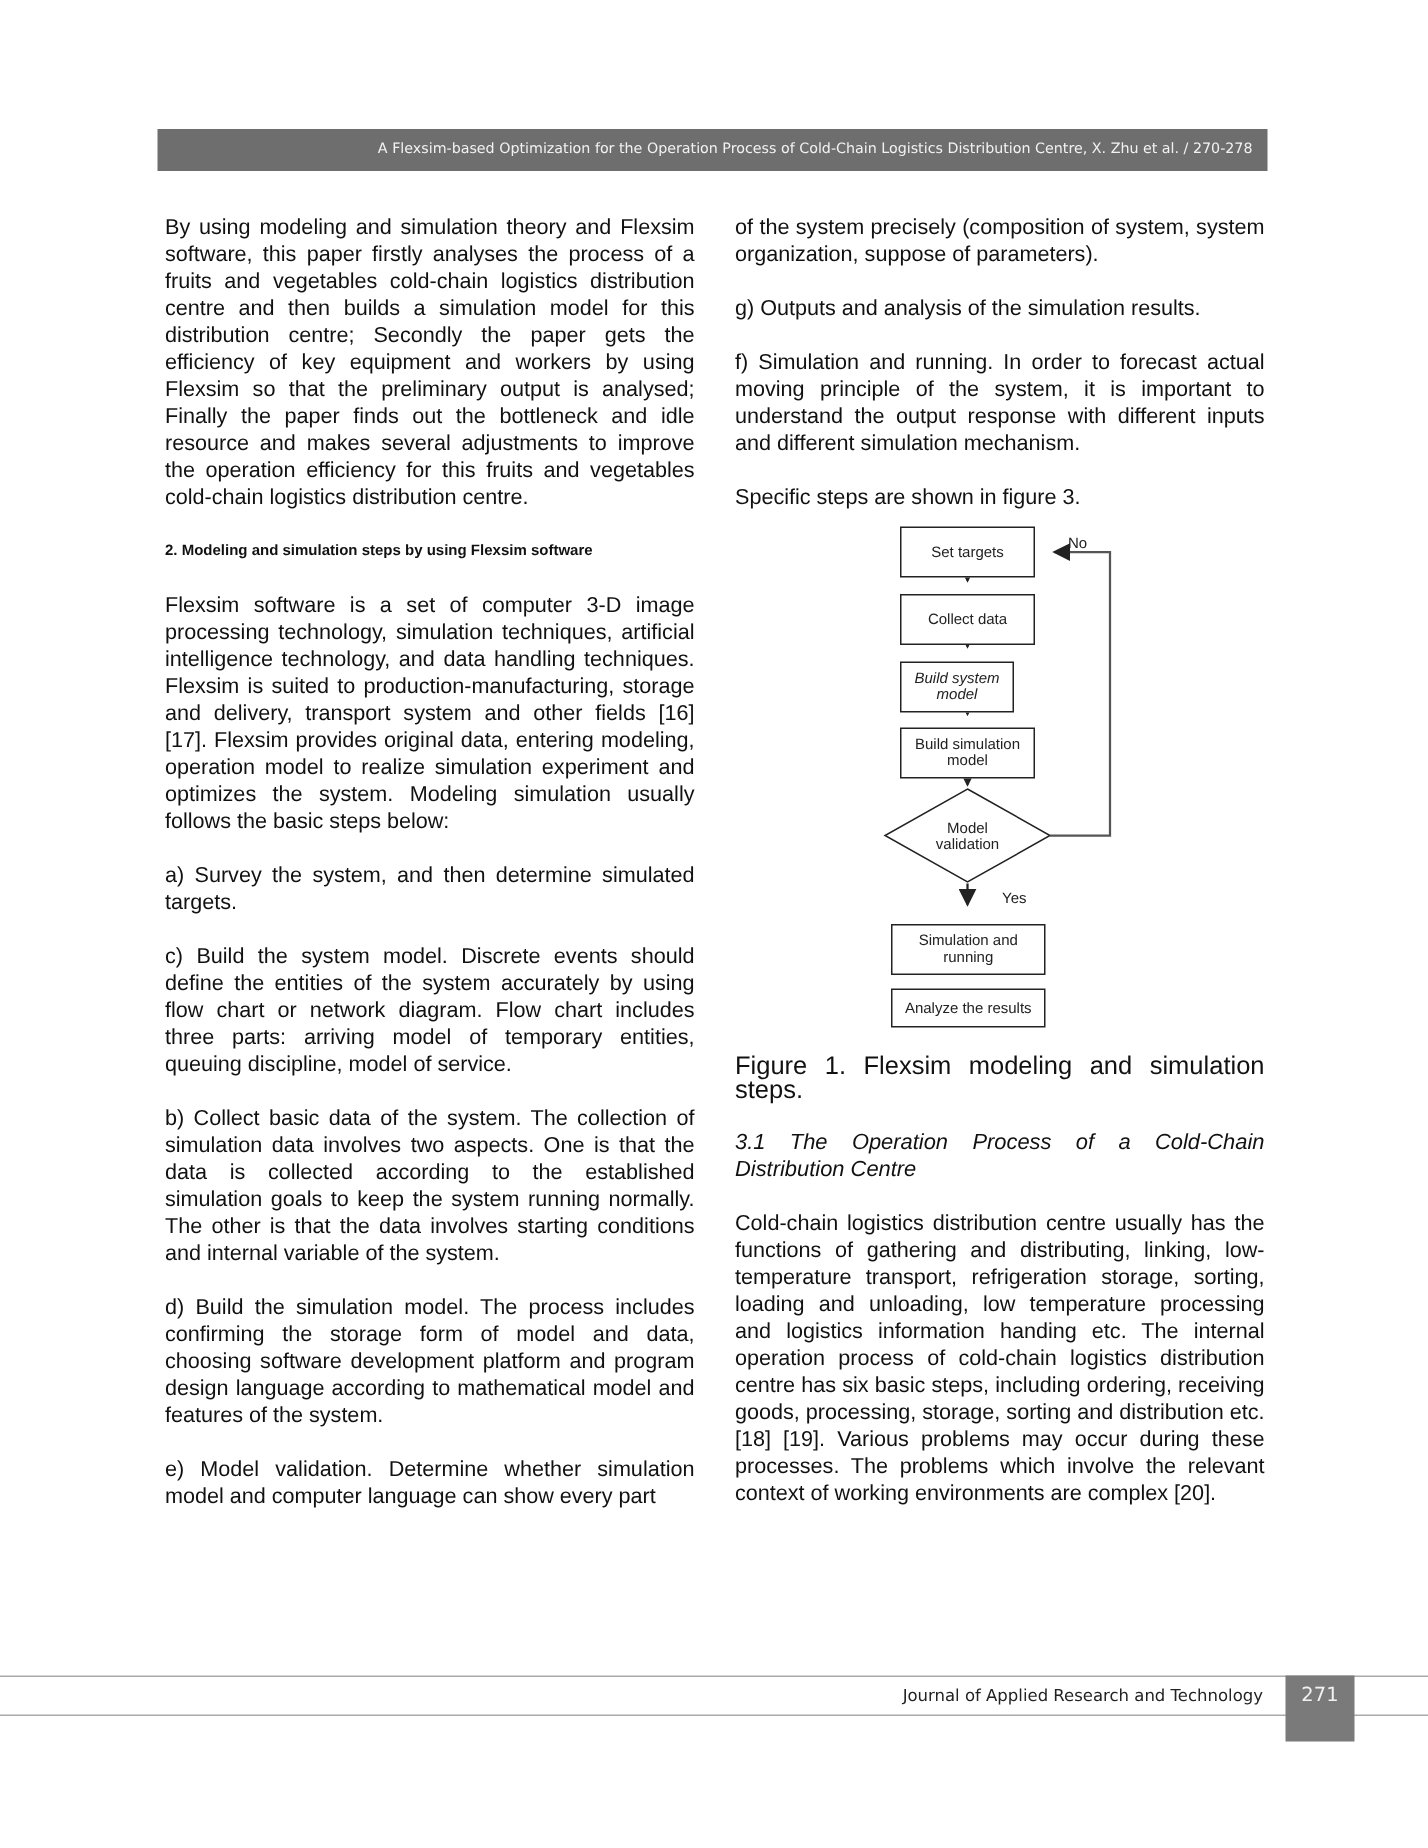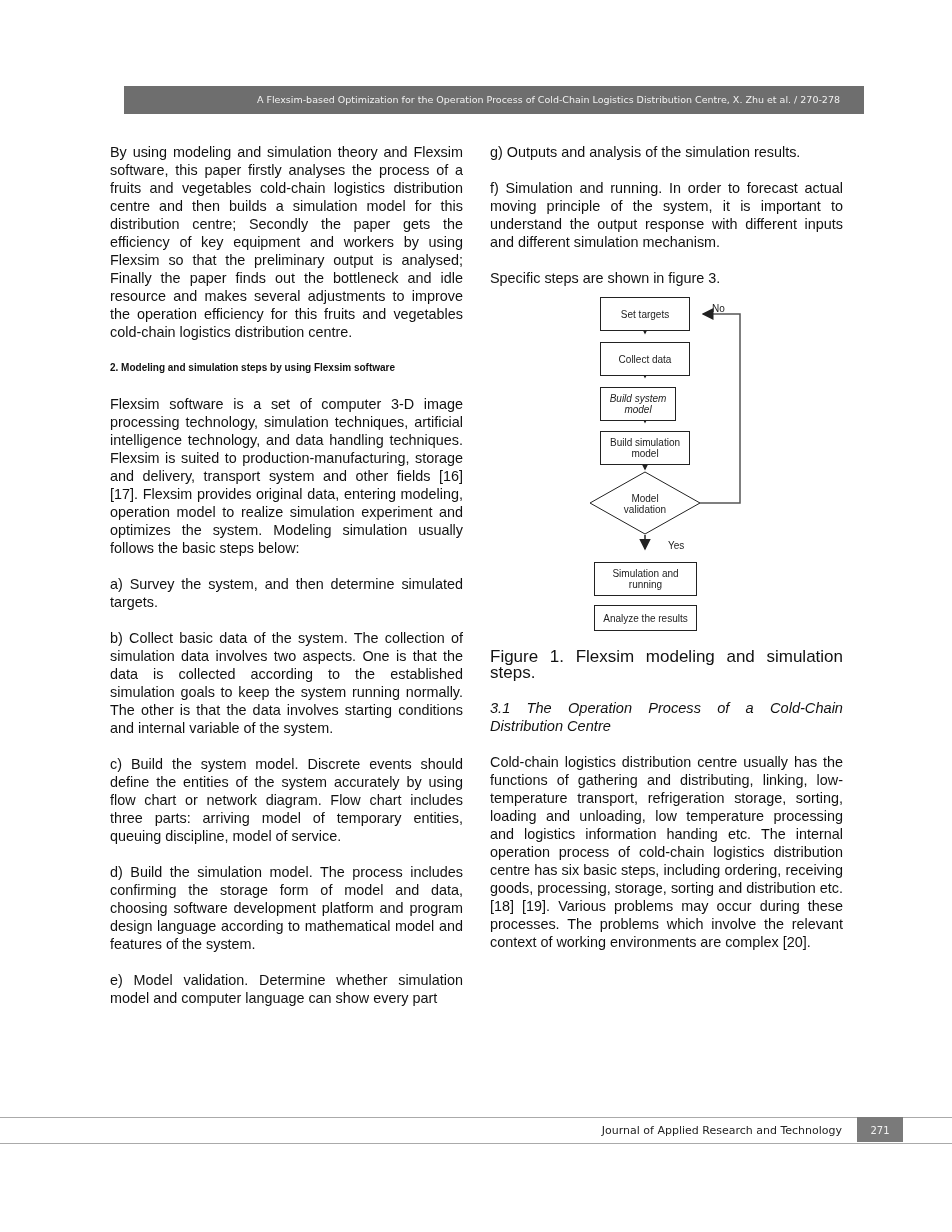--- a/index.html
+++ b/index.html
@@ -1,49 +1,50 @@
 <!DOCTYPE html>
 <html><head>
 <meta charset="utf-8">
 <style>
   html, body { margin:0; padding:0; background:#ffffff; }
   body { width:952px; height:1232px; position:relative; overflow:hidden; font-family:"Liberation Sans", sans-serif; color:#111; }
-  .header-bar { position:absolute; left:124px; top:86px; width:740px; height:28px; background:#6e6e6e; color:#f2f2f2; font-size:9.5px; line-height:28px; text-align:right; padding-right:24px; box-sizing:border-box; font-family:"DejaVu Sans", sans-serif; }
+  .header-bar { position:absolute; left:105px; top:86px; width:740px; height:28px; background:#6e6e6e; color:#f2f2f2; font-size:9.5px; line-height:28px; text-align:right; padding-right:10px; box-sizing:border-box; font-family:"DejaVu Sans", sans-serif; }
   .col { position:absolute; top:143px; width:353px; font-size:14.4px; line-height:18px; }
   .col.left { left:110px; }
   .col.right { left:490px; }
   .col p { margin:0 0 18px 0; text-align:justify; }
   .col h2 { margin:0 0 18px 0; font-size:10px; font-weight:bold; text-align:justify; line-height:18px; }
   .col h3 { margin:0 0 18px 0; font-size:14.6px; font-style:italic; font-weight:normal; text-align:justify; line-height:18px; }
   .figure { position:relative; height:362px; margin:0 0 0 0; }
   .caption { font-size:17px; text-align:center; margin:0 0 20px 0; line-height:16px; }
   .fc-box { position:absolute; border:1px solid #222; background:#fff; font-size:10px; line-height:11px; text-align:center; display:flex; align-items:center; justify-content:center; color:#222; box-sizing:border-box; }
   .fc-label { position:absolute; font-size:10px; color:#222; }
   .footer-line-top { position:absolute; left:0; top:1117px; width:952px; height:1px; background:#aaa; }
   .footer-line-bot { position:absolute; left:0; top:1143px; width:952px; height:1px; background:#aaa; }
   .footer-journal { position:absolute; left:560px; top:1118px; width:290px; height:25px; line-height:25px; font-size:11px; text-align:right; padding-right:8px; box-sizing:border-box; font-family:"DejaVu Sans", sans-serif; color:#222; }
-  .footer-page { position:absolute; left:857px; top:1117px; width:46px; height:25px; background:#7a7a7a; color:#f2f2f2; font-size:10px; line-height:27px; text-align:center; font-family:"DejaVu Sans", sans-serif; }
+  .footer-page { position:absolute; left:857px; top:1117px; width:46px; height:44px; background:#7a7a7a; color:#f2f2f2; font-size:13px; line-height:27px; text-align:center; font-family:"DejaVu Sans", sans-serif; }
 </style>
 </head>
 <body>
 
 <div class="header-bar">A Flexsim-based Optimization for the Operation Process of Cold-Chain Logistics Distribution Centre, X. Zhu et al. / 270-278</div>
 
 <div class="col left">
   <p>By using modeling and simulation theory and Flexsim software, this paper firstly analyses the process of a fruits and vegetables cold-chain logistics distribution centre and then builds a simulation model for this distribution centre; Secondly the paper gets the efficiency of key equipment and workers by using Flexsim so that the preliminary output is analysed; Finally the paper finds out the bottleneck and idle resource and makes several adjustments to improve the operation efficiency for this fruits and vegetables cold-chain logistics distribution centre.</p>
   <h2>2. Modeling and simulation steps by using Flexsim software</h2>
   <p>Flexsim software is a set of computer 3-D image processing technology, simulation techniques, artificial intelligence technology, and data handling techniques. Flexsim is suited to production-manufacturing, storage and delivery, transport system and other fields [16] [17]. Flexsim provides original data, entering modeling, operation model to realize simulation experiment and optimizes the system. Modeling simulation usually follows the basic steps below:</p>
   <p>a) Survey the system, and then determine simulated targets.</p>
+  <p>c) Build the system model. Discrete events should define the entities of the system accurately by using flow chart or network diagram. Flow chart includes three parts: arriving model of temporary entities, queuing discipline, model of service.</p>
   <p>b) Collect basic data of the system. The collection of simulation data involves two aspects. One is that the data is collected according to the established simulation goals to keep the system running normally. The other is that the data involves starting conditions and internal variable of the system.</p>
-  <p>c) Build the system model. Discrete events should define the entities of the system accurately by using flow chart or network diagram. Flow chart includes three parts: arriving model of temporary entities, queuing discipline, model of service.</p>
   <p>d) Build the simulation model. The process includes confirming the storage form of model and data, choosing software development platform and program design language according to mathematical model and features of the system.</p>
   <p>e) Model validation. Determine whether simulation model and computer language can show every part</p>
 </div>
 
 <div class="col right">
+  <p>of the system precisely (composition of system, system organization, suppose of parameters).</p>
   <p>g) Outputs and analysis of the simulation results.</p>
   <p>f) Simulation and running. In order to forecast actual moving principle of the system, it is important to understand the output response with different inputs and different simulation mechanism.</p>
   <p style="margin-bottom:0;">Specific steps are shown in figure 3.</p>
 
   <div class="figure">
     <svg width="353" height="362" style="position:absolute;left:0;top:0;">
       <defs>
         <marker id="ah" markerWidth="8" markerHeight="8" refX="7" refY="4" orient="auto">
           <path d="M0,0 L8,4 L0,8 z" fill="#222"></path>
         </marker>

